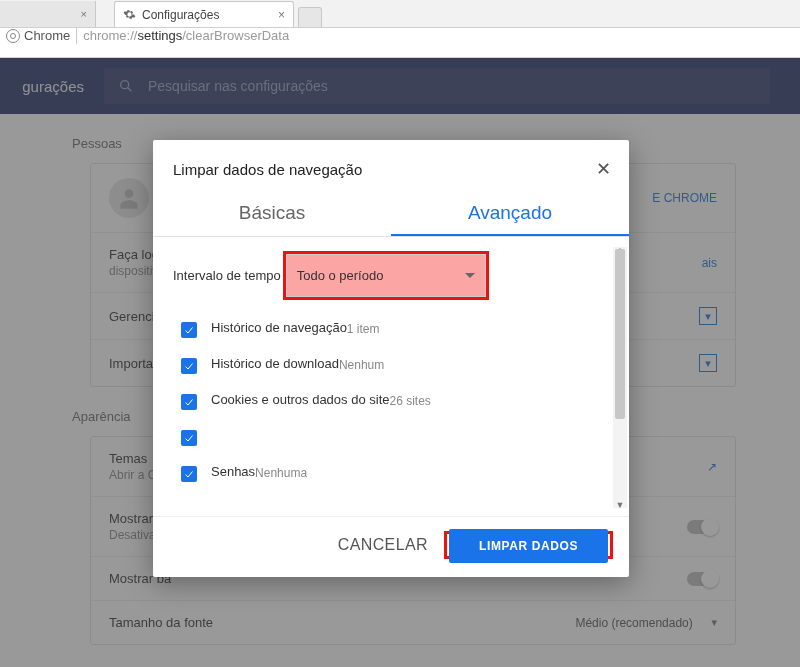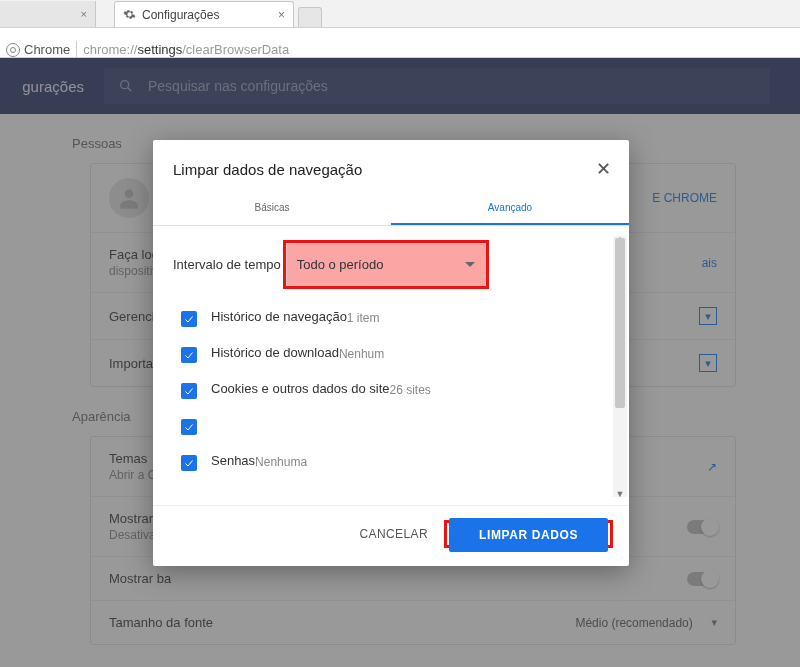--- a/index.html
+++ b/index.html
@@ -4,21 +4,21 @@
 <style>
   * { box-sizing: border-box; margin: 0; padding: 0; font-family: "Segoe UI", Arial, sans-serif; }
   body { width: 800px; height: 667px; overflow: hidden; background: #fff; position: relative; }
 
   
   .tab-strip { height: 28px; background: #f2f2f2; display: flex; align-items: flex-end; border-bottom: 1px solid #d0d0d0; }
   .tab-ghost { width: 96px; height: 26px; background: #e6e6e6; border-right: 1px solid #c8c8c8; display:flex; align-items:center; justify-content:flex-end; padding-right:8px; }
   .tab { width: 180px; height: 26px; background: #fff; border: 1px solid #c8c8c8; border-bottom: none; border-radius: 3px 3px 0 0; display: flex; align-items: center; padding: 0 8px; font-size: 12px; color: #444; gap:6px;margin-left:18px; }
   .tab .close-x { margin-left: auto; color:#777; }
   .new-tab { width: 24px; height: 20px; background:#e6e6e6; margin-left:4px; border:1px solid #c8c8c8; border-bottom:none; border-radius:3px 3px 0 0;}
-  .addr-bar { height: 30px; display: flex; align-items: flex-end; padding: 0 6px; border-bottom: 1px solid #d0d0d0; font-size: 13px; gap:6px; }
+  .addr-bar { height: 30px; display: flex; align-items: flex-start; padding: 0 6px; border-bottom: 1px solid #d0d0d0; font-size: 13px; gap:6px; }
   .lock-area { display:flex; align-items:center; gap:4px; color:#555; }
   .vbar { width:1px; height:16px; background:#ccc; }
   .url-gray { color:#9a9a9a; }
   .url-dark { color:#333; }
 
   
   .page-top { height: 56px; background: #28346a; display:flex; align-items:center; color:#fff; padding-left: 0; }
   .page-title { font-size: 15px; color:#eceef5; padding: 0 20px 0 0; width:104px; text-align:right;}
   .search-wrap { flex:1; display:flex; align-items:center; gap:14px; background: rgba(255,255,255,0.06); height:36px; padding:0 14px; border-radius:2px; margin-right:30px;}
   .search-placeholder { color:#98a0c1; font-size:14px; }
@@ -38,42 +38,42 @@
 
   
   .scrim { position:absolute; left:0; top:58px; right:0; bottom:0; background:rgba(70,70,70,0.55); }
 
   
   .dialog { position:absolute; left:153px; top:140px; width:476px; background:#fff; box-shadow:0 6px 28px rgba(0,0,0,.35); border-radius:2px; }
   .dlg-head { display:flex; align-items:center; padding: 18px 18px 12px 20px; }
   .dlg-title { font-size:15px; color:#222; }
   .dlg-close { margin-left:auto; color:#555; font-size:18px; cursor:pointer; }
   .tabs { display:flex; border-bottom:1px solid #e0e0e0; }
-  .tabbtn { flex:1; text-align:center; padding:10px 0; font-size:10px; color:#666; cursor:pointer;}
+  .tabbtn { flex:1; text-align:center; padding:10px 0; font-size:19px; color:#666; cursor:pointer;}
   .tabbtn.active { color:#1a73e8; border-bottom:2px solid #1a73e8; font-weight:500;}
   .dlg-body { position:relative; padding: 14px 0 6px 0; }
   .scroll-inner { padding: 0 20px; max-height: 296px; overflow:hidden; }
   .time-row { display:flex; align-items:center; font-size:13px; color:#333; margin-bottom:12px;}
   .time-label { margin-right:2px; }
   .red-box { border: 3px solid #e11; padding:0; }
   .select { width: 200px; height:43px; border:1px solid #ccc; display:flex; align-items:center; padding:0 10px; font-size:13px; color:#333; background:#fca5a5; }
   .select .caret { margin-left:auto; border-left:5px solid transparent; border-right:5px solid transparent; border-top:5px solid #666; }
   .opt { display:flex; align-items:flex-start; gap:14px; padding:8px 0 10px 8px; font-size:13px; }
   .cb { width:16px; height:16px; background:#1a73e8; border-radius:2px; margin-top:2px; display:flex; align-items:center; justify-content:center; flex:0 0 16px;}
   .cb svg { width:12px; height:12px; stroke:#fff; stroke-width:2; fill:none; }
   .opt-main { display:flex; flex-direction:row; }
   .opt-title { color:#333; }
   .opt-sub { color:#888; font-size:12px; margin-top:2px;}
   .vscroll { position:absolute; right:2px; top:10px; width:14px; bottom:8px; background:#f3f3f3; }
   .vscroll .thumb { position:absolute; left:2px; right:2px; top:2px; height:170px; background:#c7c7c7; border-radius:2px;}
   .vscroll .arrow { position:absolute; left:0; right:0; text-align:center; font-size:9px; color:#777;}
   .vscroll .arrow.up { top:-2px;}
   .vscroll .arrow.dn { bottom:-2px;}
   .dlg-foot { display:flex; justify-content:flex-end; align-items:center; gap:16px; padding: 14px 16px 18px 16px; border-top:1px solid #eee;}
-  .btn-cancel { font-size:12px; color:#555; letter-spacing:.4px; cursor:pointer;}
+  .btn-cancel { font-size:16px; color:#555; letter-spacing:.4px; cursor:pointer;}
   .btn-primary { background:#1a73e8; color:#fff; font-size:12px; font-weight:600; letter-spacing:.6px; padding: 10px 30px; border-radius:2px; cursor:pointer;}
   .red-wrap { border:3px solid #e11; padding:2px;}
 
   .chev { font-size:11px; color:#777; }
   .chev-box { width:18px;height:18px;border:1px solid #1a73e8; color:#1a73e8; display:flex;align-items:center;justify-content:center; font-size:11px;}
   .gear { width:13px; height:13px; }
   .chrome-ico { width:14px; height:14px; border:1px solid #888; border-radius:50%; position:relative;}
   .chrome-ico::after{content:"";position:absolute;left:3px;top:3px;width:4px;height:4px;border:1px solid #888;border-radius:50%;}
   .mag { width:16px;height:16px; }
 </style>

